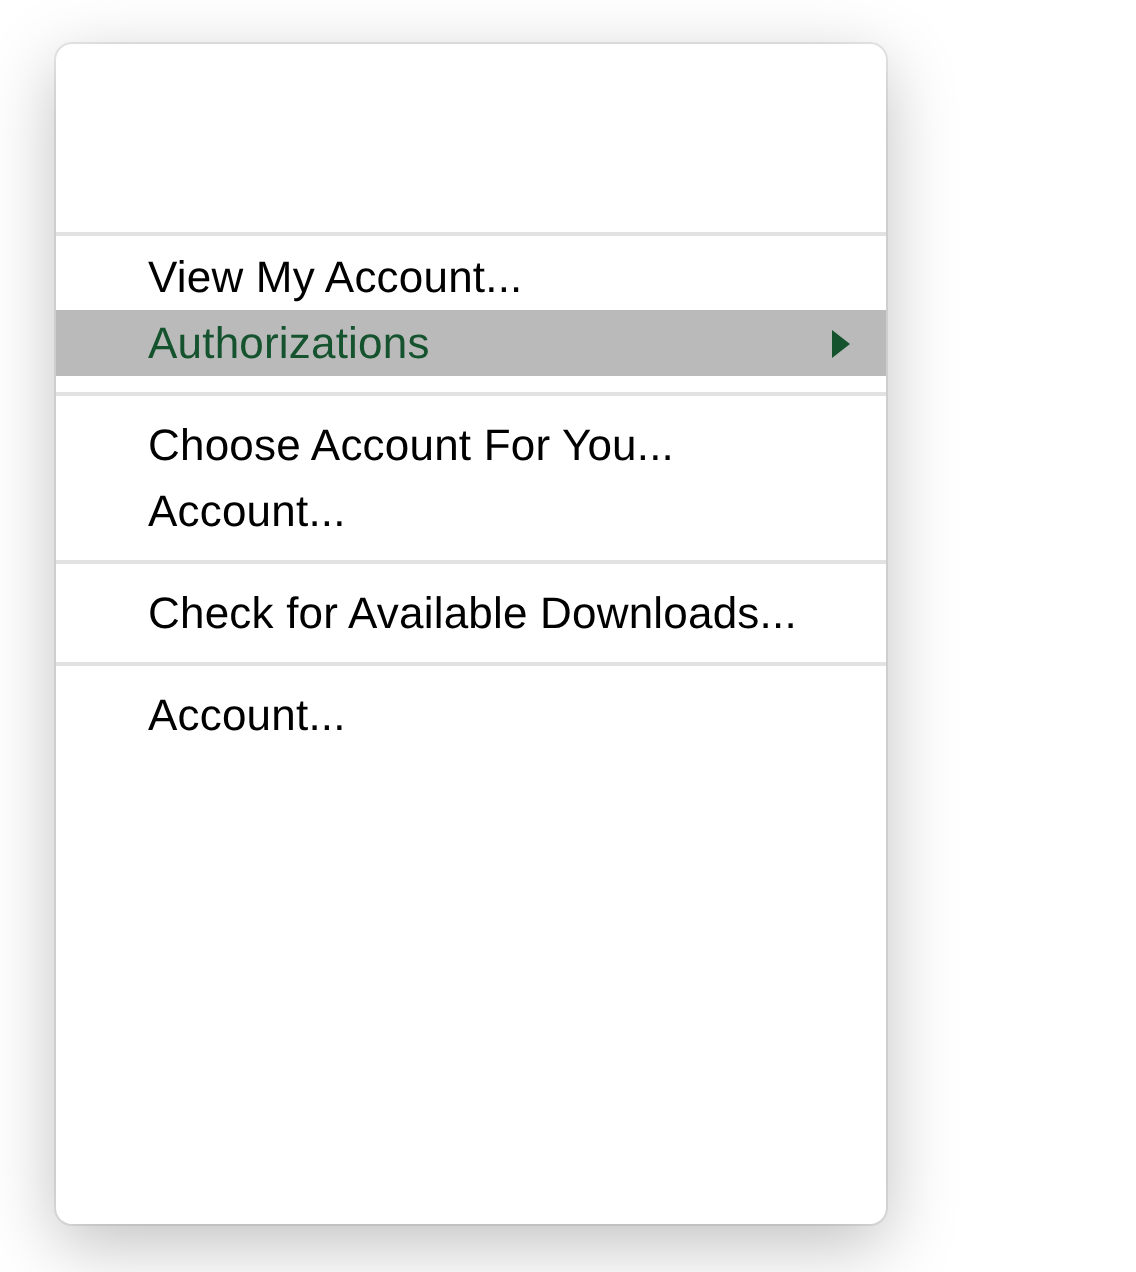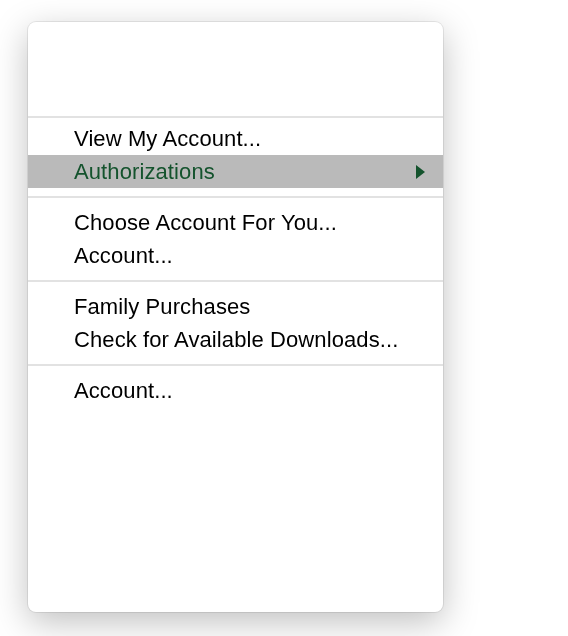--- a/index.html
+++ b/index.html
@@ -93,23 +93,20 @@
     </div>
     <div class="menu-item">
       <span class="label">Account...</span>
     </div>
   </div>
 
   <div class="separator"></div>
 
   <div class="menu-section">
     <div class="menu-item">
-      <span class="label">Family Purchases</span>
-    </div>
-    <div class="menu-item">
       <span class="label">Check for Available Downloads...</span>
     </div>
   </div>
 
   <div class="separator"></div>
 
   <div class="menu-section">
     <div class="menu-item">
       <span class="label">Account...</span>
     </div>

